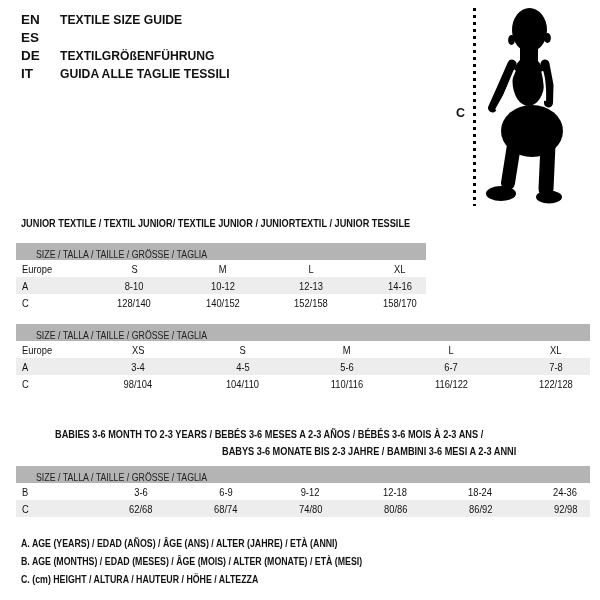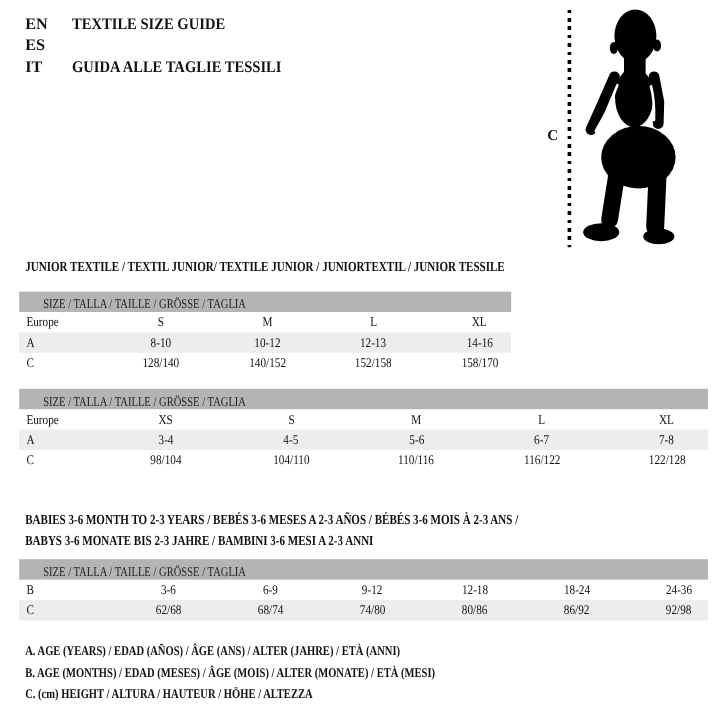--- a/index.html
+++ b/index.html
@@ -7,21 +7,21 @@
     --stripe:#ededed;
     --ink:#111111;
     --bg:#ffffff;
   }
   html,body{margin:0;padding:0;}
   .page{
     position:relative;
     width:600px;height:600px;
     background:var(--bg);
     color:var(--ink);
-    font-family:Liberation Serif, serif;
+    font-family:Liberation Sans, sans-serif;
     overflow:hidden;
   }
   
   .lang-block{position:absolute;left:21px;top:12px;}
   .lang-row{display:flex;align-items:baseline;height:18px;font-weight:bold;font-size:13.5px;}
   .lang-code{width:39px;flex:0 0 39px;}
   .lang-label-wrap{white-space:nowrap;}
   .cx90{display:inline-block;transform:scaleX(0.90);transform-origin:0 50%;white-space:nowrap;}
   
   .dash-line{
@@ -29,21 +29,21 @@
     background-image:repeating-linear-gradient(to bottom,#000 0px,#000 3px,transparent 3px,transparent 7px);
   }
   .figure-label{position:absolute;left:456px;top:106px;font-size:12.5px;font-weight:bold;}
   .baby-svg{position:absolute;left:483px;top:7px;width:85px;height:200px;}
   
   .tbl-sec{position:absolute;left:16px;}
   .sec1{top:216px;width:410px;}
   .sec2{top:324px;width:574px;}
   .sec3{top:426px;width:574px;}
   .tbl-title{
-    margin:0 0 13px 5px;font-size:11.5px;font-weight:bold;line-height:14px;white-space:nowrap;
+    margin:0 0 13px 5px;font-size:11.5px;font-weight:bold;line-height:14px;white-space:nowrap;text-align:right;
   }
   .sec3 .tbl-title{line-height:17px;margin-bottom:6px;}
   .cond{display:inline-block;transform:scaleX(0.80);transform-origin:0 50%;white-space:nowrap;}
   .sub{font-size:8px;vertical-align:-2px;}
   .size-bar{
     background:var(--bar);height:17px;display:flex;align-items:flex-end;
     padding-left:20px;box-sizing:border-box;font-size:11px;color:#222;
   }
   .t-row{display:grid;height:17px;align-items:center;font-size:11px;gap:36px;}
   .t1 .t-row{grid-template-columns:56px repeat(4,1fr);}
@@ -63,20 +63,24 @@
 
 <div class="page">
 
   <div class="lang-block">
     <div class="lang-row">
       <span class="lang-code">EN</span>
       <span class="lang-label-wrap"><span class="cx90">TEXTILE SIZE GUIDE</span></span>
     </div>
     <div class="lang-row">
       <span class="lang-code">ES</span>
+    </div>
+    <div class="lang-row">
+      <span class="lang-code">DE</span>
+      <span class="lang-label-wrap"><span class="cx90">TEXTILGRÖßENFÜHRUNG</span></span>
     </div>
     <div class="lang-row">
       <span class="lang-code">IT</span>
       <span class="lang-label-wrap"><span class="cx90">GUIDA ALLE TAGLIE TESSILI</span></span>
     </div>
   </div>
 
   <div class="dash-line"></div>
   <span class="figure-label">C</span>
   <svg class="baby-svg" viewBox="0 0 85 200" xmlns="http://www.w3.org/2000/svg">

